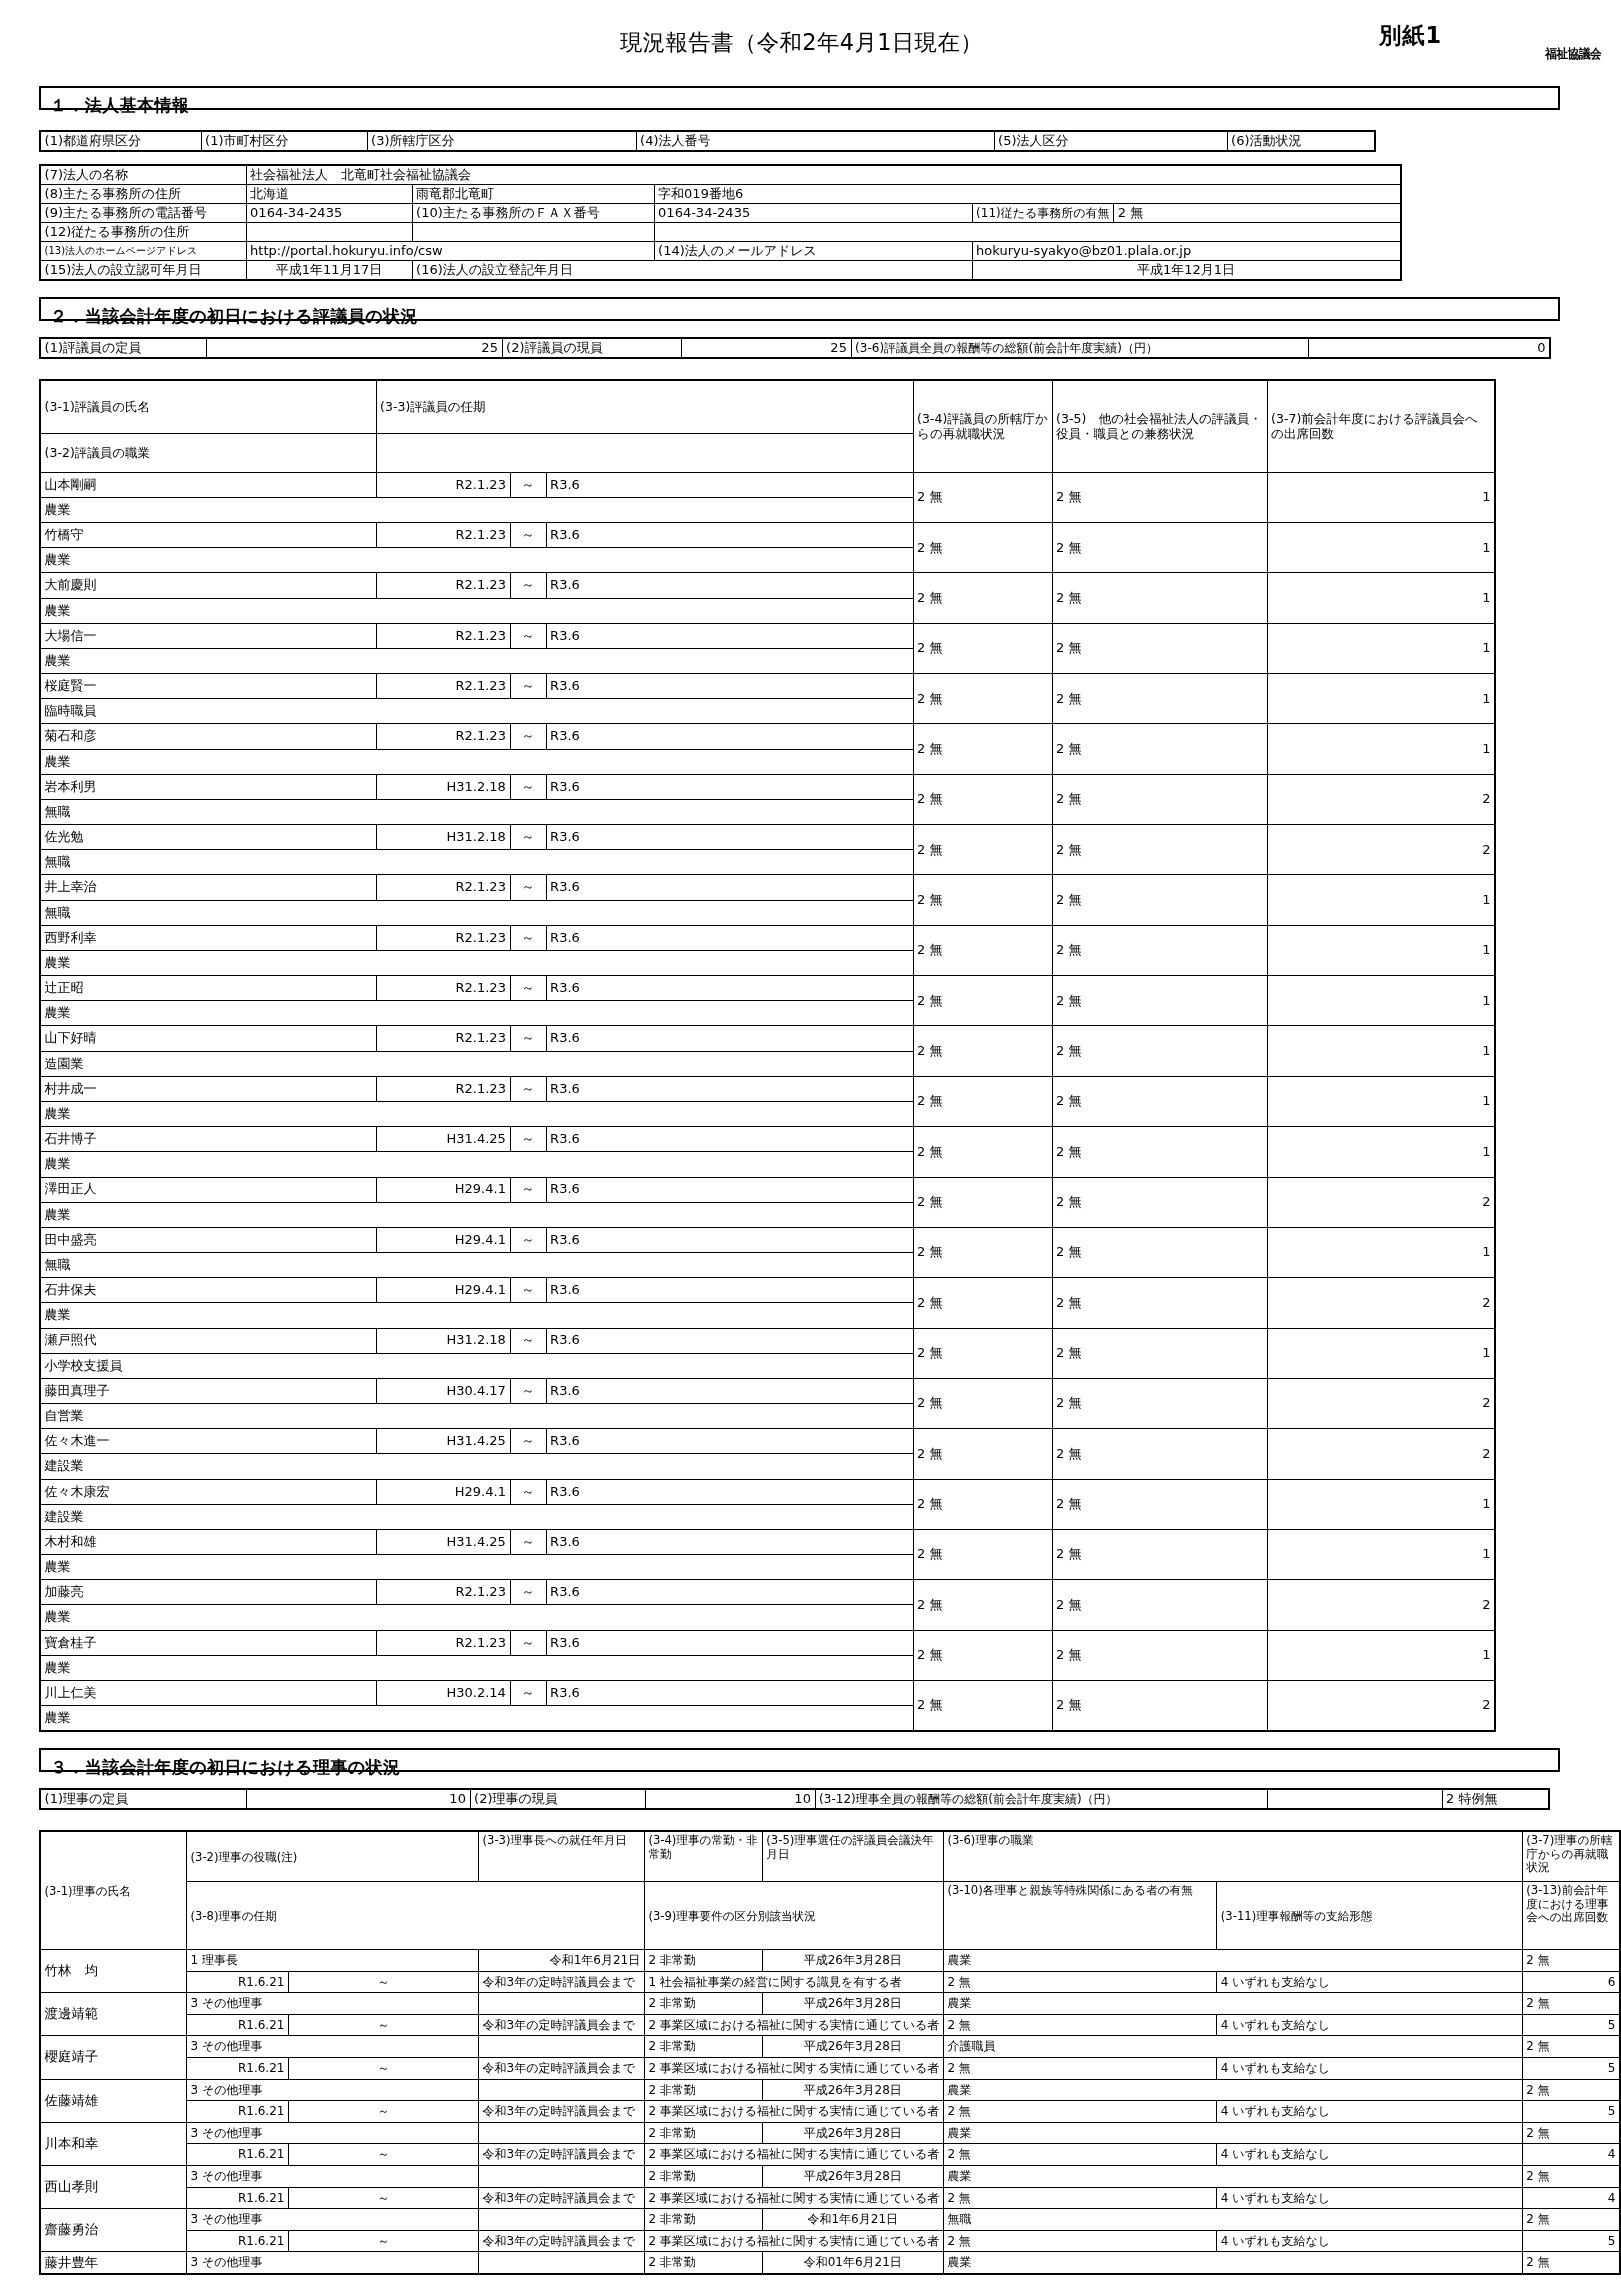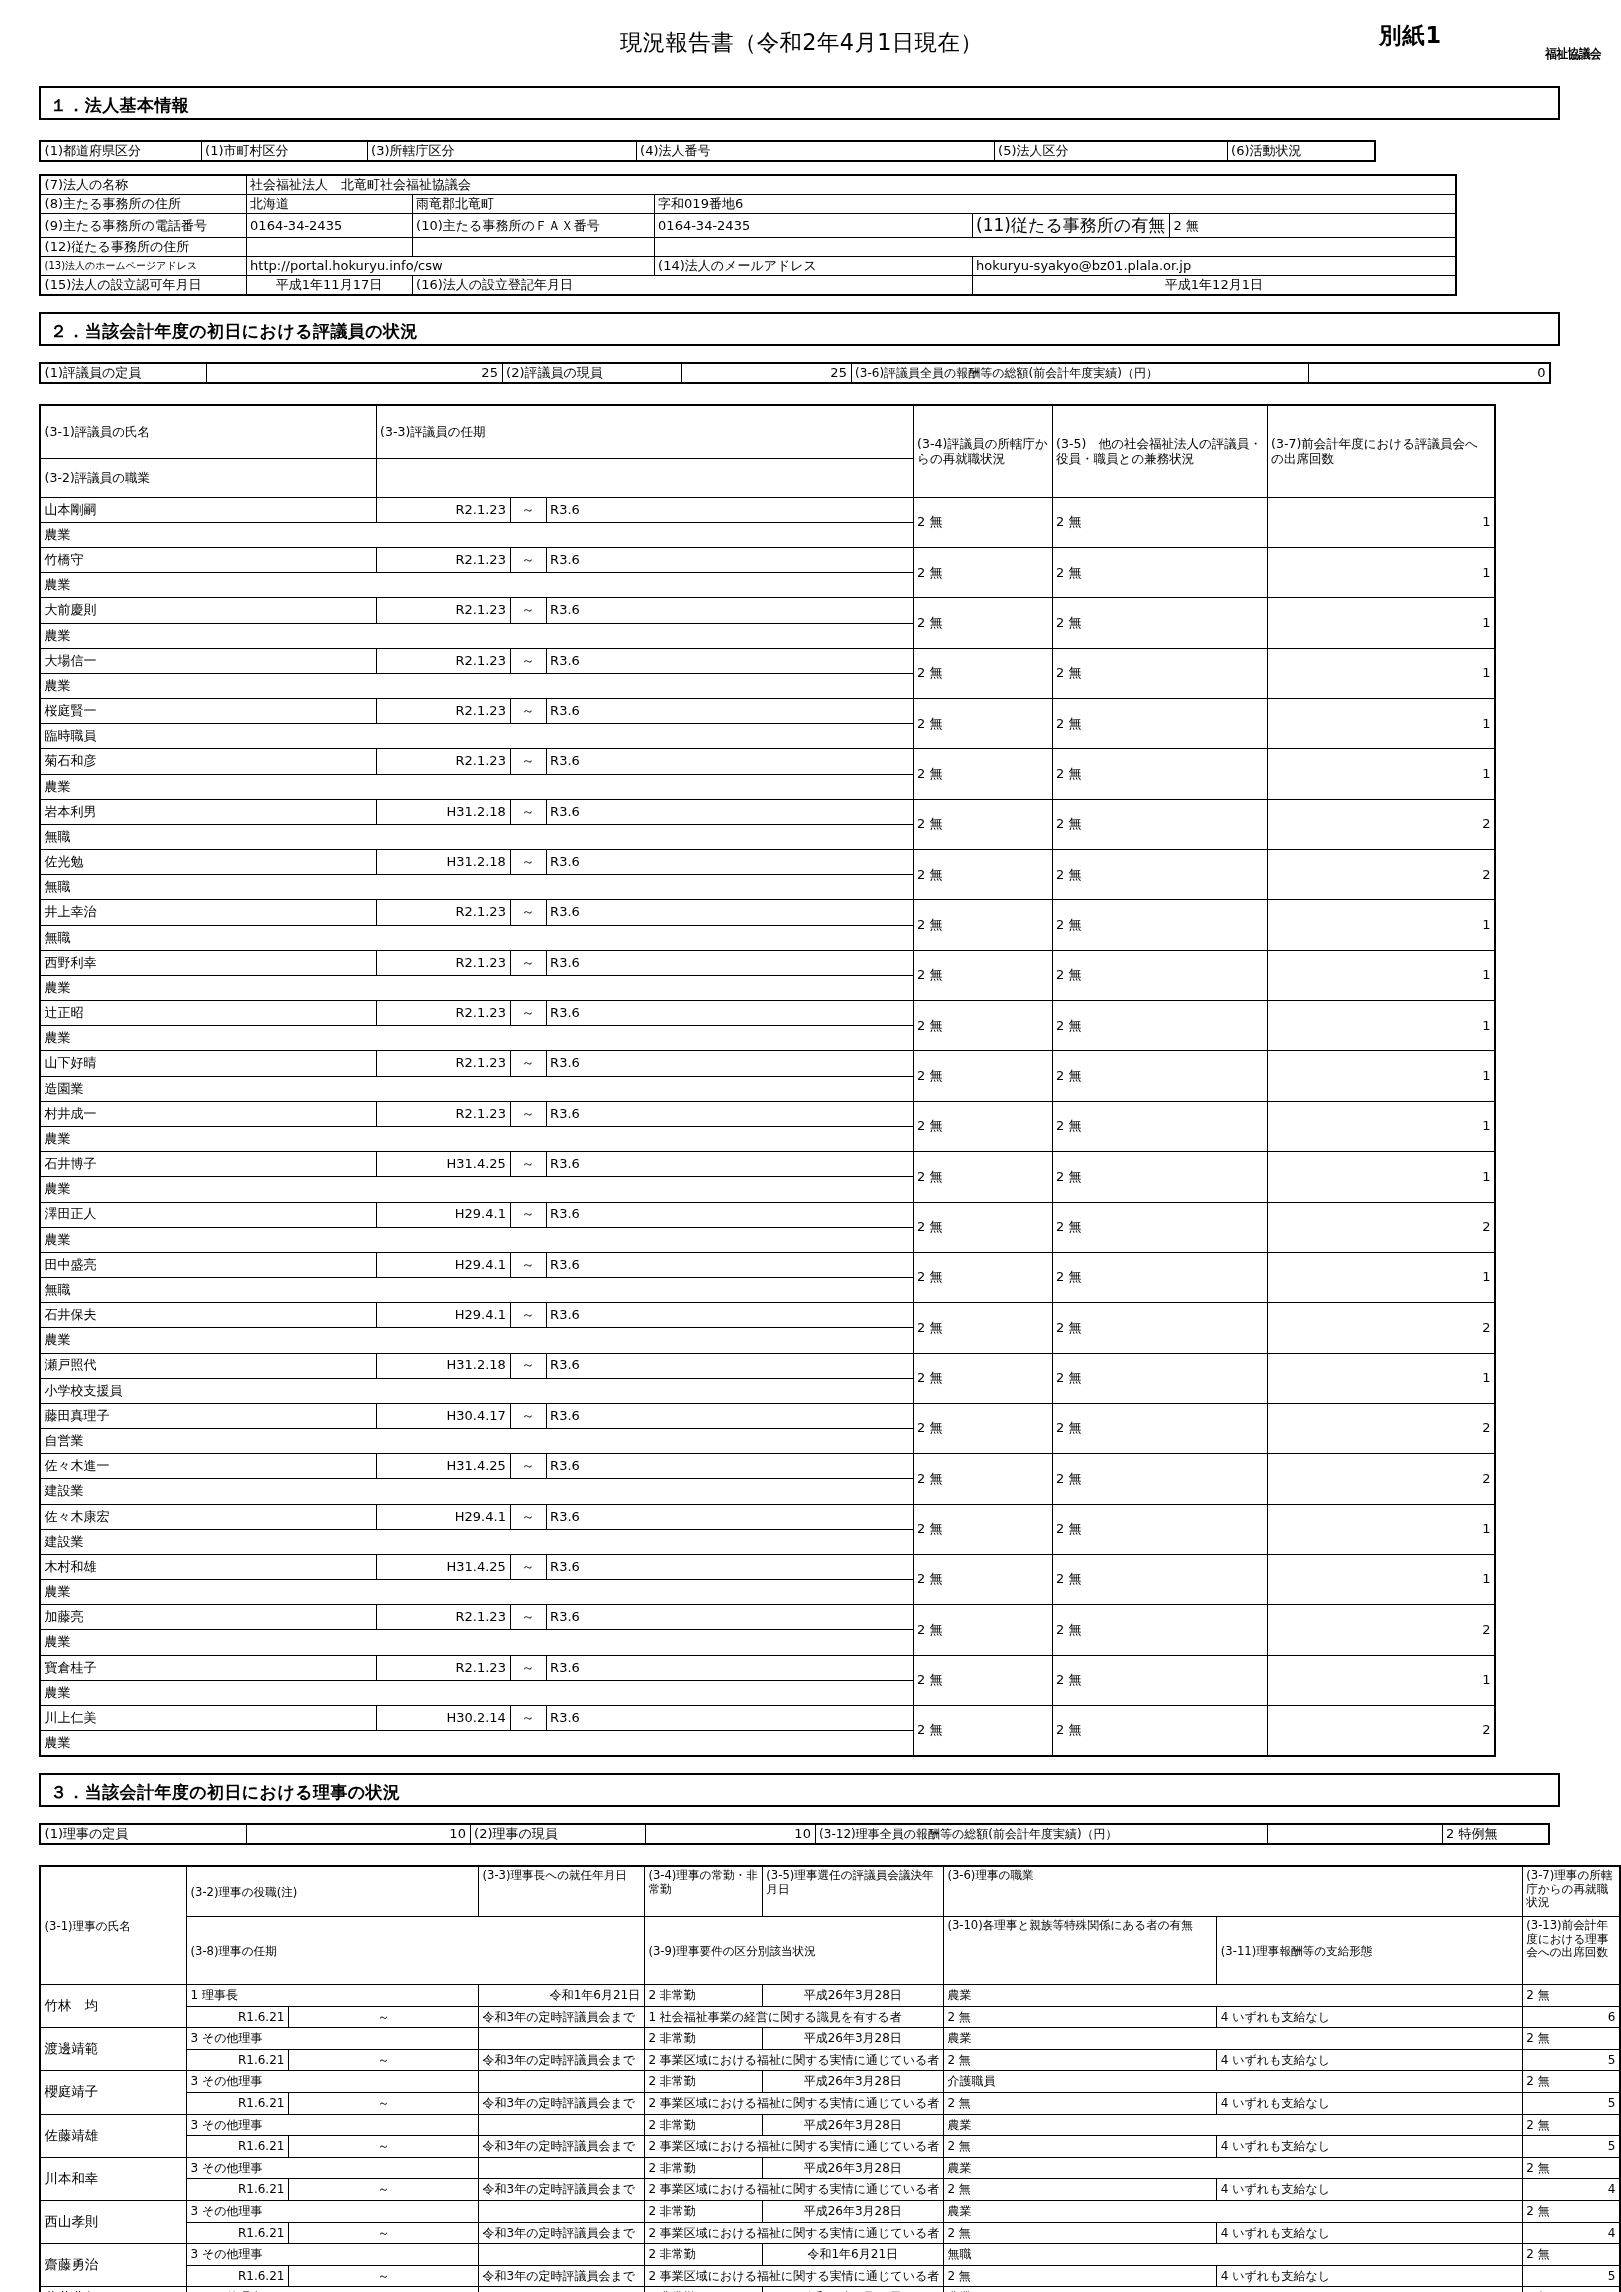--- a/index.html
+++ b/index.html
@@ -52,21 +52,21 @@
     font-size: 11.6px;
     font-weight: bold;
     letter-spacing: -0.4px;
     transform: scaleY(1.1);
   }
 
   
   .section-banner {
     margin: 0 61px 0 39px;
     border: 2.2px solid #000;
-    height: 34px;
+    height: 24px;
     line-height: 34px;
     font-size: 17px;
     font-weight: bold;
     padding-left: 9px;
     box-sizing: border-box;
     letter-spacing: 0.4px;
   }
 
   
   table.grid {
@@ -189,21 +189,21 @@
         <td>(8)主たる事務所の住所</td>
         <td>北海道</td>
         <td>雨竜郡北竜町</td>
         <td colspan="3">字和019番地6</td>
       </tr>
       <tr>
         <td>(9)主たる事務所の電話番号</td>
         <td>0164-34-2435</td>
         <td>(10)主たる事務所のＦＡＸ番号</td>
         <td>0164-34-2435</td>
-        <td style="font-size:17px">(11)従たる事務所の有無</td>
+        <td style="font-size:12px">(11)従たる事務所の有無</td>
         <td>2 無</td>
       </tr>
       <tr>
         <td>(12)従たる事務所の住所</td>
         <td>&nbsp;</td>
         <td>&nbsp;</td>
         <td colspan="3">&nbsp;</td>
       </tr>
       <tr>
         <td style="font-size:10px">(13)法人のホームページアドレス</td>

